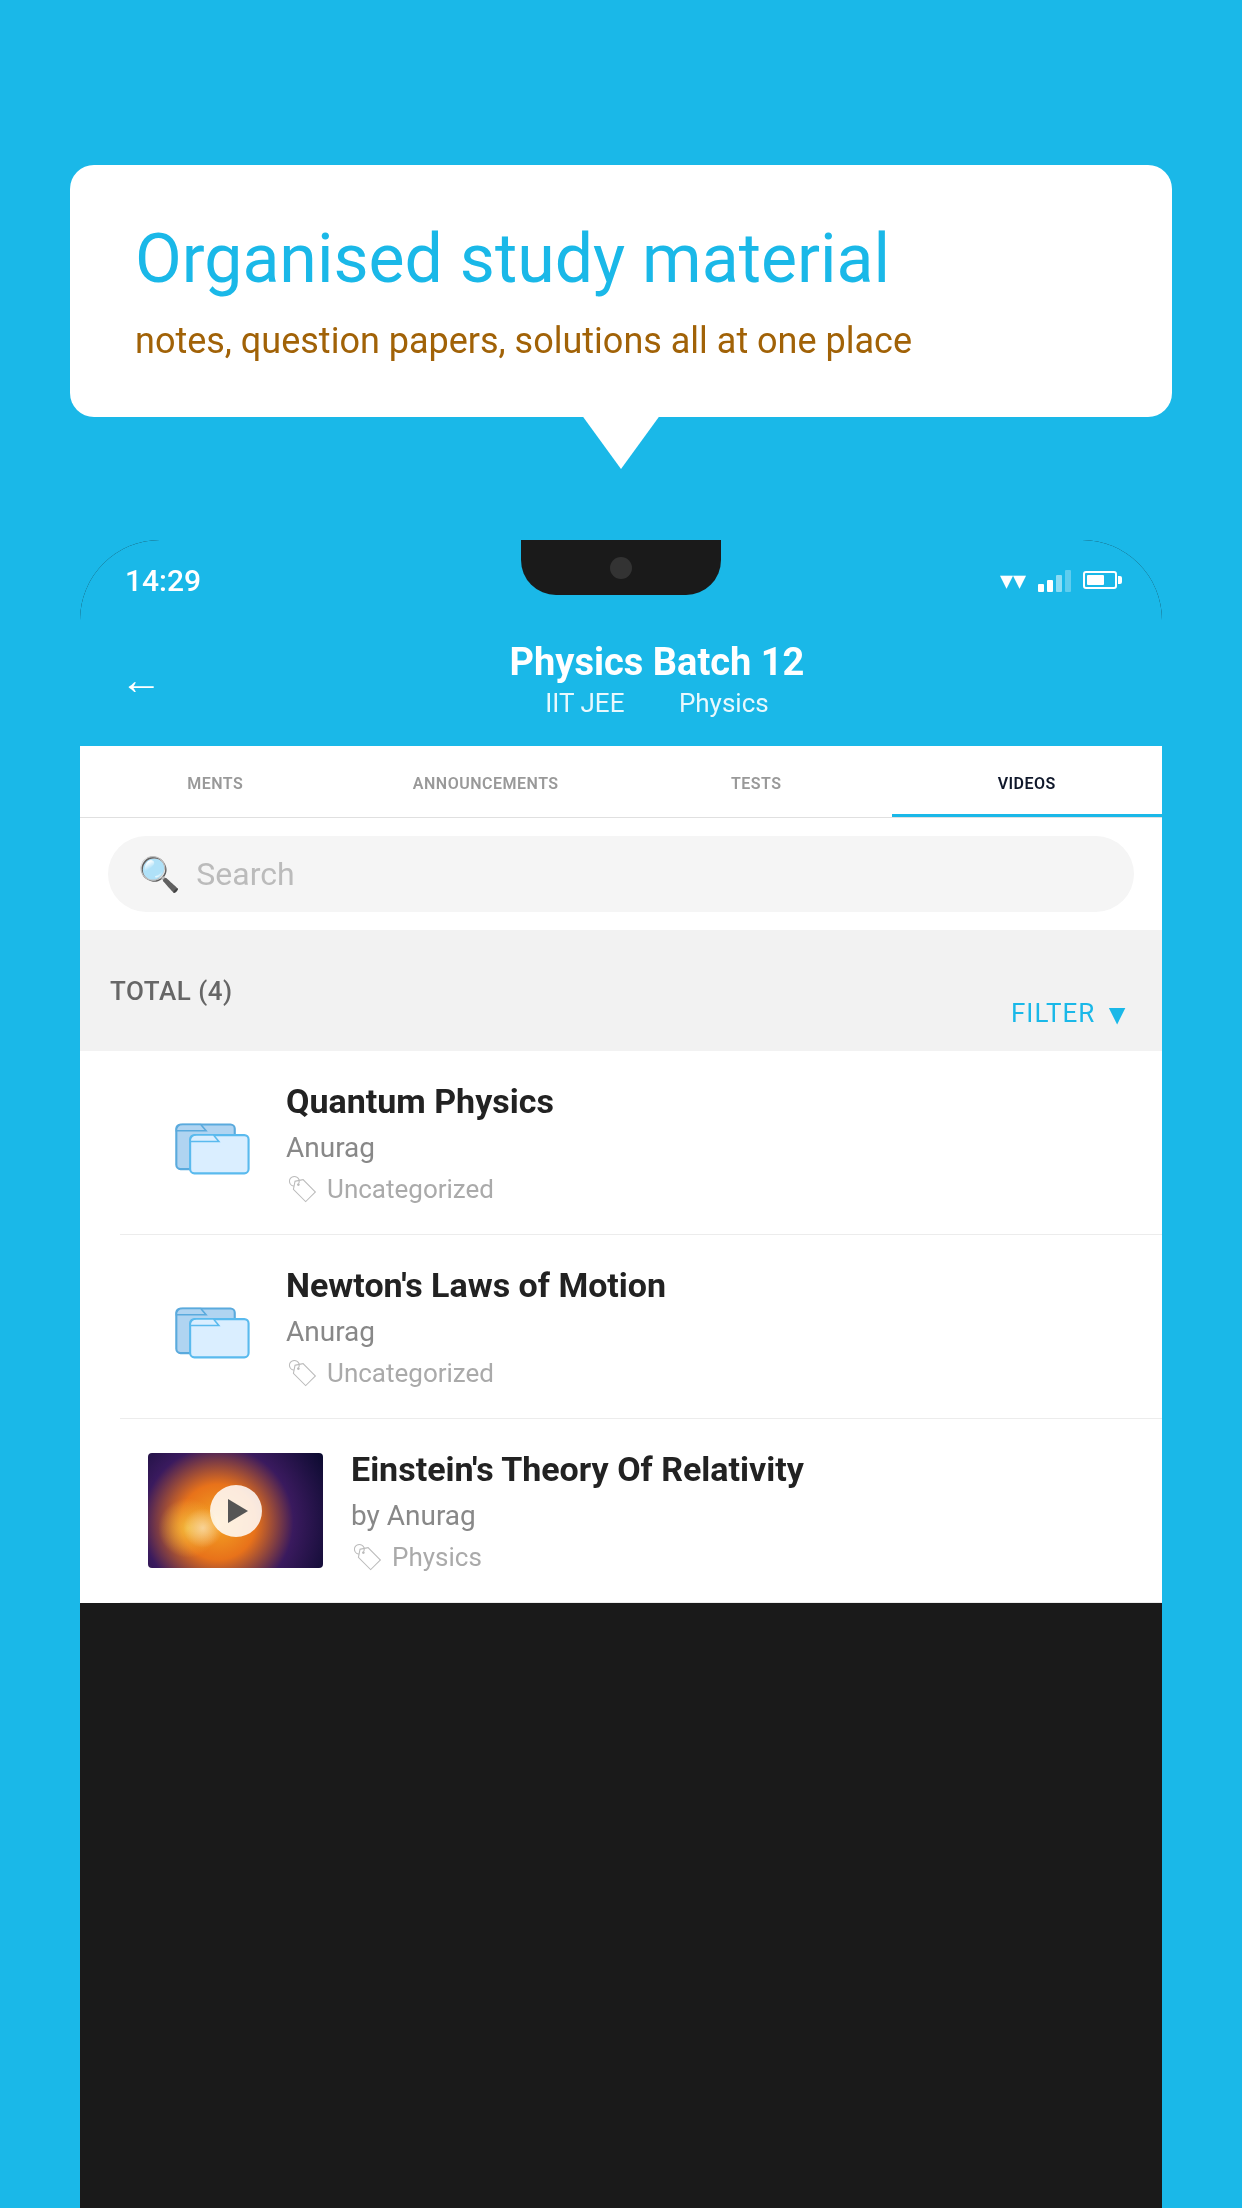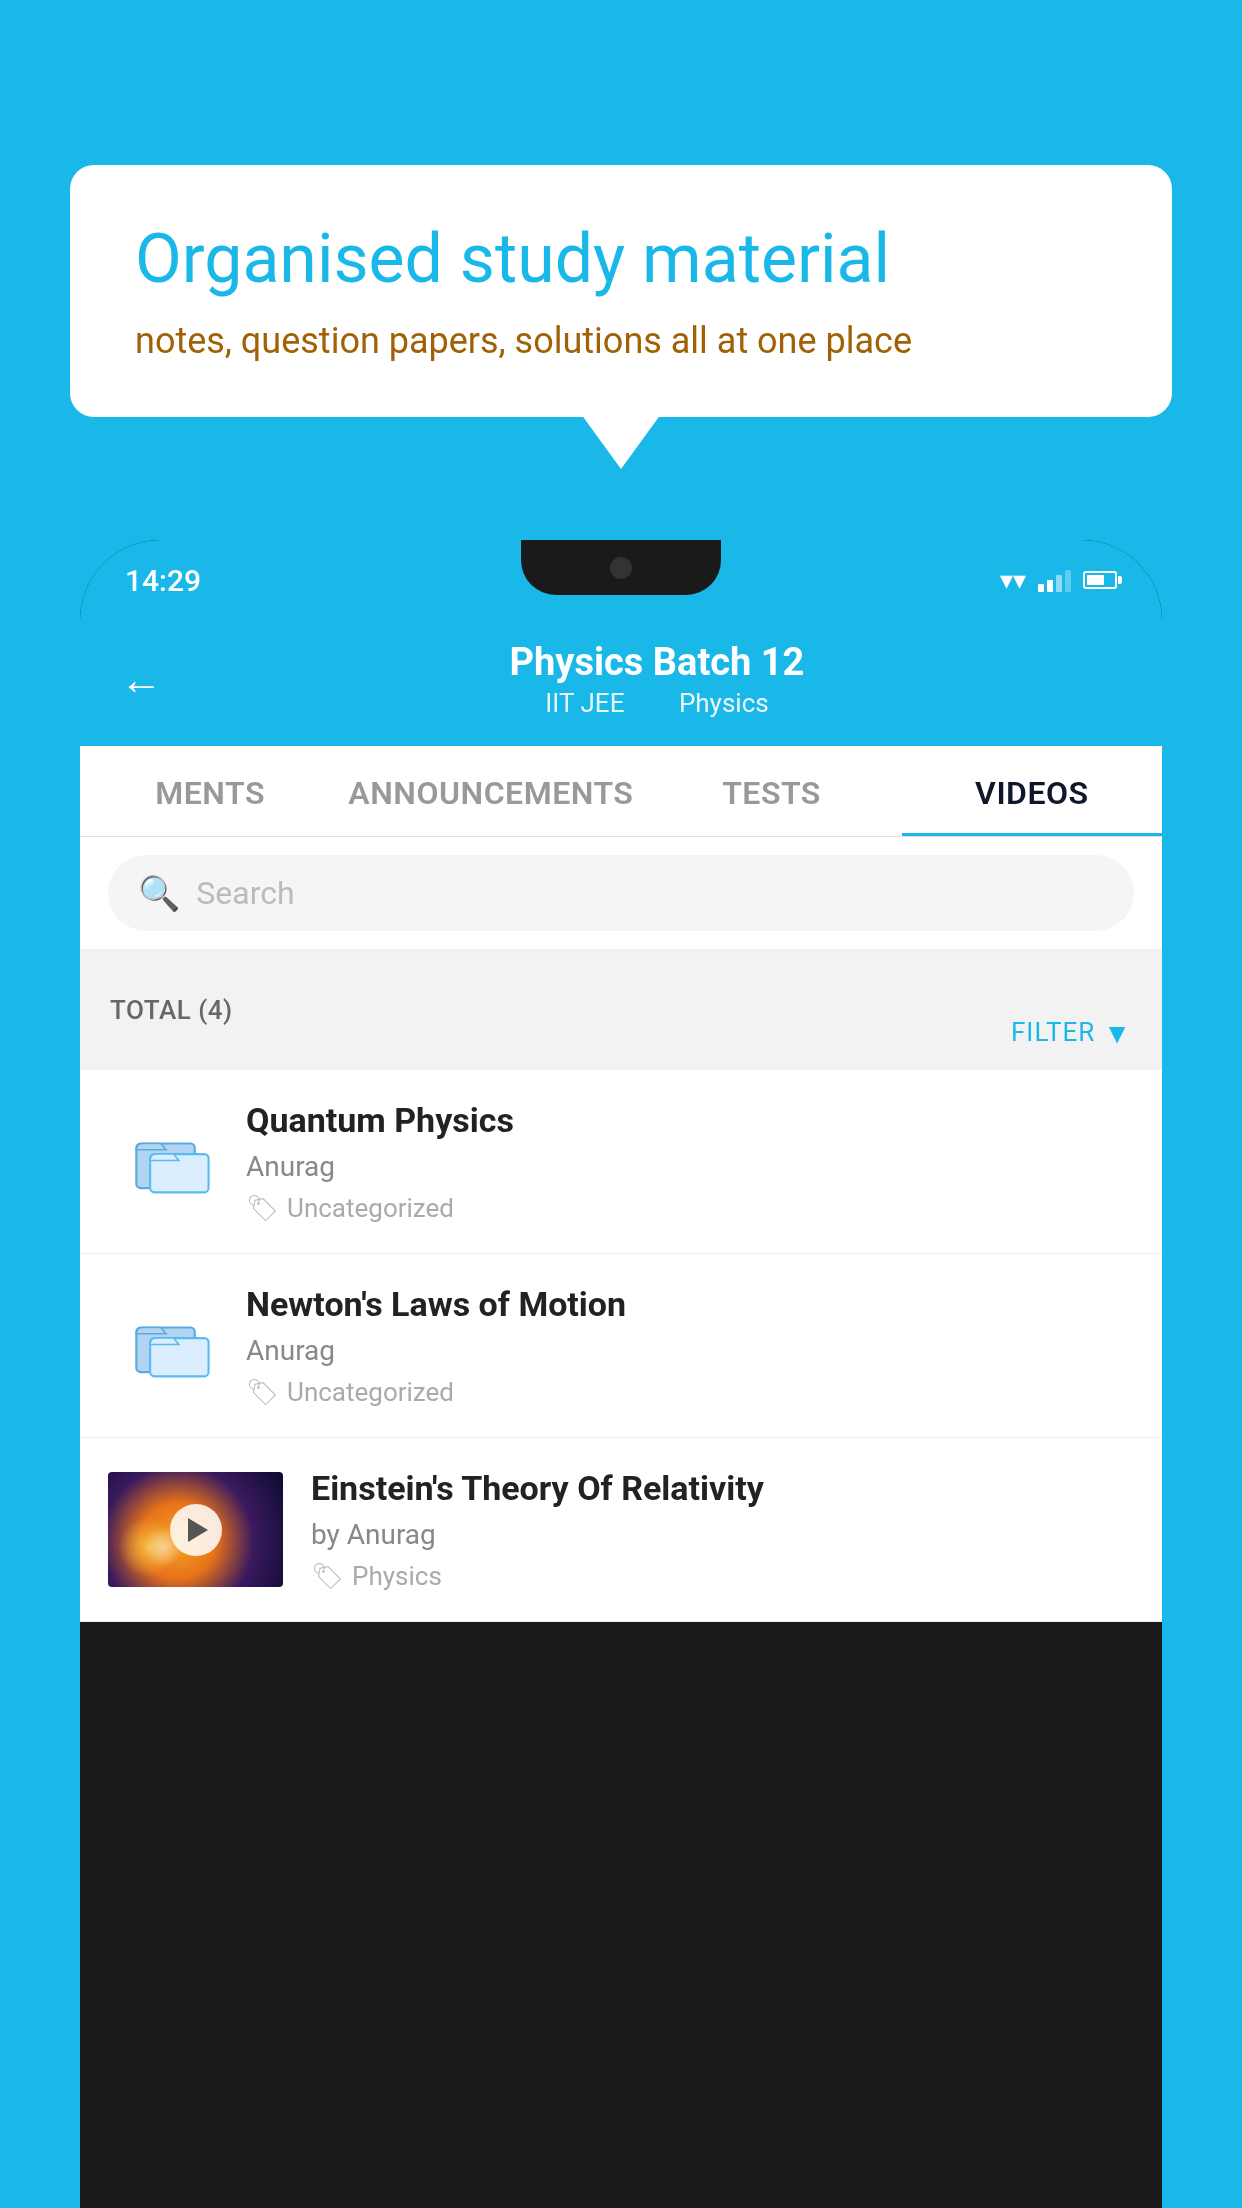--- a/index.html
+++ b/index.html
@@ -194,21 +194,21 @@
     .tabs-bar {
       background: white;
       display: flex;
       border-bottom: 1px solid #e0e0e0;
     }
 
     .tab-item {
       flex: 1;
       text-align: center;
       padding: 28px 8px 24px 8px;
-      font-size: 32px;
+      font-size: 16px;
       font-weight: 600;
       color: #999;
       letter-spacing: 0.5px;
       position: relative;
       cursor: pointer;
     }
 
     .tab-item.active {
       color: #0f172a;
     }
@@ -279,20 +279,21 @@
 
     .filter-funnel {
       color: #1ab8e8;
       font-size: 28px;
     }
 
     
     .video-list {
       background: white;
       flex: 1;
+      padding-left: 40px;
     }
 
     .video-item {
       display: flex;
       align-items: center;
       padding: 30px 28px;
       border-bottom: 1px solid #ececec;
       gap: 28px;
       cursor: pointer;
     }

